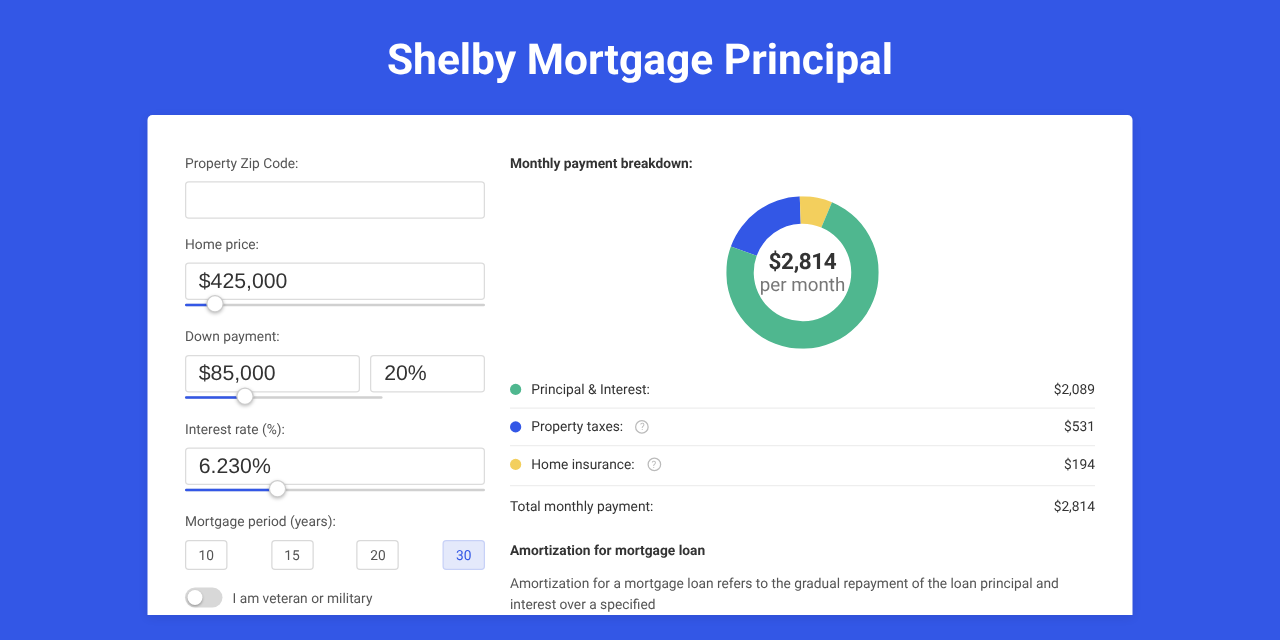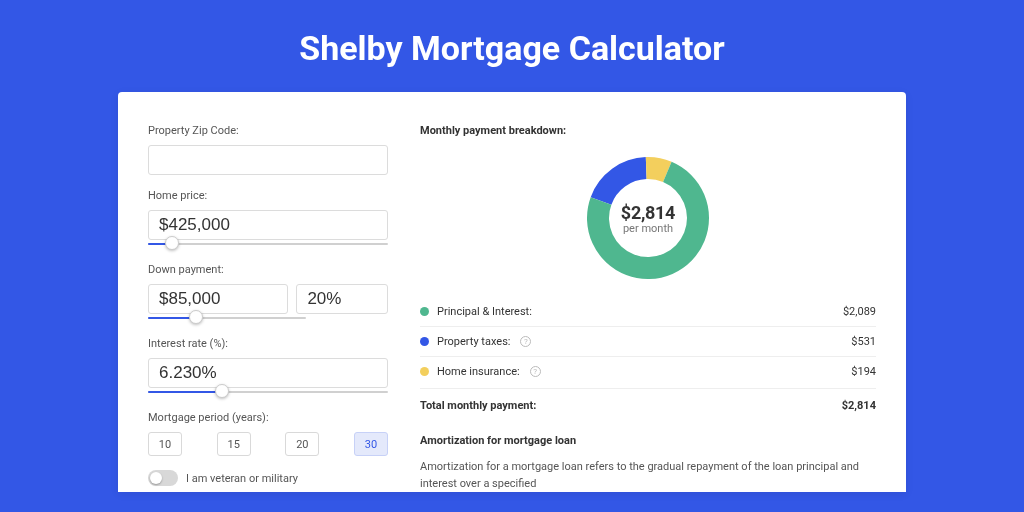--- a/index.html
+++ b/index.html
@@ -18,21 +18,21 @@
     font-weight: 700;
     padding: 28px 0 24px;
   }
   .card {
     width: 788px;
     margin: 0 auto;
     background: #fff;
     border-radius: 4px 4px 0 0;
     padding: 32px 30px 0;
     display: flex;
-    gap: 32px;
+    gap: 20px;
     min-height: 400px;
     box-shadow: 0 2px 8px rgba(0,0,0,0.08);
   }
   .left-col { width: 240px; flex: 0 0 240px; }
   .right-col { flex: 1; }
 
   .field-label {
     font-size: 11px;
     color: #555;
     margin-bottom: 8px;
@@ -97,48 +97,48 @@
     font-size: 11px; font-weight: 700; margin-bottom: 12px;
   }
 
   .donut-wrap { display: flex; justify-content: center; padding: 8px 0 18px; }
   .donut-outer { position: relative; width: 122px; height: 122px; }
   .donut-center {
     position: absolute; inset: 0; display: flex; flex-direction: column;
     align-items: center; justify-content: center;
   }
   .donut-amount { font-size: 18px; font-weight: 700; letter-spacing: -0.3px; }
-  .donut-sub { font-size: 11px; color: #777; margin-top: -1px; }
+  .donut-sub { font-size: 15px; color: #777; margin-top: -1px; }
 
   .legend-row {
     display: flex; align-items: center; justify-content: space-between;
     padding: 8px 0; border-bottom: 1px solid #eee; font-size: 11px;
   }
   .legend-row:last-of-type { border-bottom: none; }
   .legend-left { display: flex; align-items: center; gap: 8px; }
   .dot { width: 9px; height: 9px; border-radius: 50%; flex-shrink: 0; }
   .help-icon {
     width: 11px; height: 11px; border-radius: 50%;
     border: 1px solid #bbb; color: #bbb; font-size: 8px; line-height: 9px;
     display: inline-flex; align-items: center; justify-content: center;
     margin-left: 2px;
   }
   .total-row {
     display: flex; justify-content: space-between; align-items: center;
-    padding-top: 10px; font-size: 11px; font-weight: 700;
+    padding-top: 10px; font-size: 11px; font-weight: 400;
     border-top: 1px solid #eee; margin-top: 2px;
   }
 
   .amort-block { margin-top: 22px; }
   .amort-desc { font-size: 11px; color: #555; line-height: 1.5; margin-top: 10px; }
 </style>
 </head>
 <body>
 
-<h1 class="page-title">Shelby Mortgage Calculator</h1>
+<h1 class="page-title">Shelby Mortgage Principal</h1>
 
 <div class="card">
 
   <div class="left-col">
 
     <div class="field-group">
       <label class="field-label">Property Zip Code:</label>
       <input type="text" class="text-input" value="" style="">
     </div>
 

